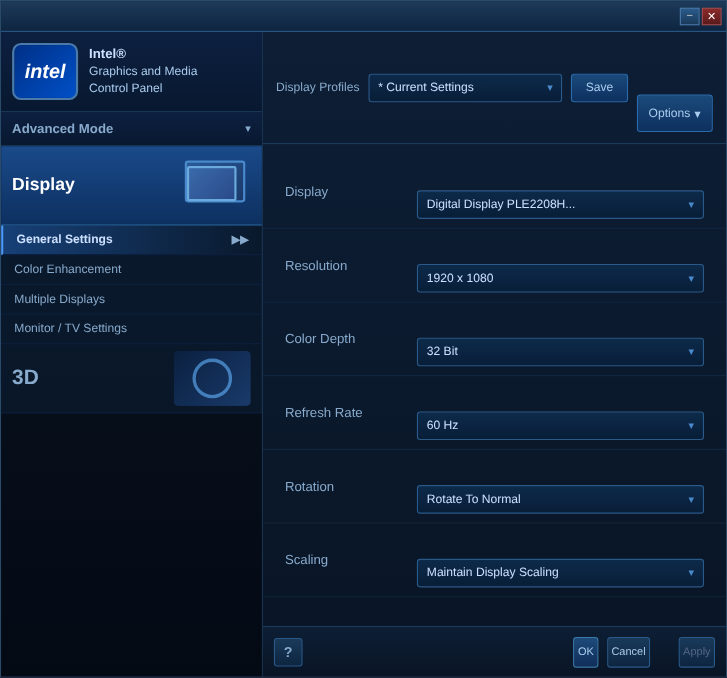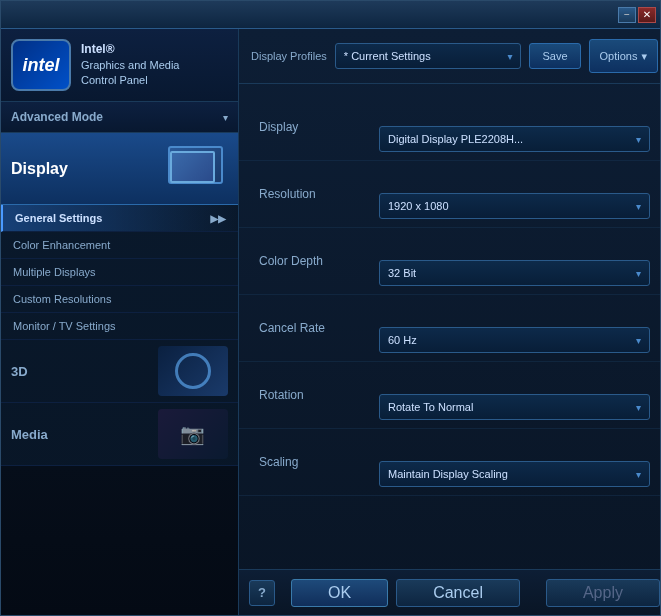--- a/index.html
+++ b/index.html
@@ -201,21 +201,21 @@
       display: flex;
       align-items: center;
       justify-content: space-between;
       padding: 6px 10px;
       cursor: pointer;
       border-bottom: 1px solid #0d2040;
       min-height: 60px;
     }
     .section-header-label {
       color: #88aacc;
-      font-size: 13px;
+      font-size: 19px;
       font-weight: bold;
     }
     .section-thumb {
       width: 70px;
       height: 50px;
       border-radius: 4px;
       overflow: hidden;
     }
     .thumb-3d {
       width: 100%;
@@ -306,20 +306,21 @@
       padding: 16px 10px;
       background: linear-gradient(180deg, #1a4a7a, #0d3060);
       border: 1px solid #2a6aaa;
       border-radius: 3px;
       color: #aaccee;
       font-size: 11px;
       cursor: pointer;
       display: flex;
       align-items: center;
       gap: 4px;
+      margin-top: 47px;
     }
 
     
     .settings-area {
       flex: 1;
       padding: 10px 0;
       overflow-y: auto;
     }
 
     .setting-row {
@@ -382,26 +383,26 @@
       font-size: 13px;
       font-weight: bold;
       display: flex;
       align-items: center;
       justify-content: center;
       cursor: pointer;
       margin-right: auto;
     }
     .action-btn {
       height: 28px;
-      padding: 0 36px;
+      padding: 0 3px;
       background: linear-gradient(180deg, #1a3a5a, #0d2540);
       border: 1px solid #2a5a8a;
       border-radius: 3px;
       color: #aaccee;
-      font-size: 16px;
+      font-size: 10px;
       cursor: pointer;
     }
     .action-btn.ok {
       background: linear-gradient(180deg, #1e4a7a, #102e5a);
       border-color: #3a7aaa;
     }
     .action-btn.apply {
       color: #556688;
       cursor: default;
       margin-left: 18px;
@@ -461,39 +462,30 @@
         <span>General Settings</span>
         <span class="nav-item-arrow">▶▶</span>
       </div>
       <div class="nav-item">
         <span>Color Enhancement</span>
       </div>
       <div class="nav-item">
         <span>Multiple Displays</span>
       </div>
       <div class="nav-item">
-        <span>Custom Resolutions</span>
-      </div>
-      <div class="nav-item">
         <span>Monitor / TV Settings</span>
       </div>
 
       <div class="section-header">
         <span class="section-header-label">3D</span>
         <div class="section-thumb">
           <div class="thumb-3d"></div>
         </div>
       </div>
 
-      <div class="section-header">
-        <span class="section-header-label">Media</span>
-        <div class="section-thumb">
-          <div class="thumb-media">📷</div>
-        </div>
-      </div>
 
 
       <div class="sidebar-bottom"></div>
     </div>
 
     <div class="right-panel">
 
       <div class="profiles-bar">
         <span class="profiles-label">Display Profiles</span>
         <div class="profiles-dropdown">
@@ -533,21 +525,21 @@
           <span class="setting-label">Color Depth</span>
           <div class="setting-control">
             <div class="setting-dropdown">
               <span>32 Bit</span>
               <span class="setting-dropdown-arrow">▾</span>
             </div>
           </div>
         </div>
 
         <div class="setting-row">
-          <span class="setting-label">Cancel Rate</span>
+          <span class="setting-label">Refresh Rate</span>
           <div class="setting-control">
             <div class="setting-dropdown">
               <span>60 Hz</span>
               <span class="setting-dropdown-arrow">▾</span>
             </div>
           </div>
         </div>
 
         <div class="setting-row">
           <span class="setting-label">Rotation</span>

